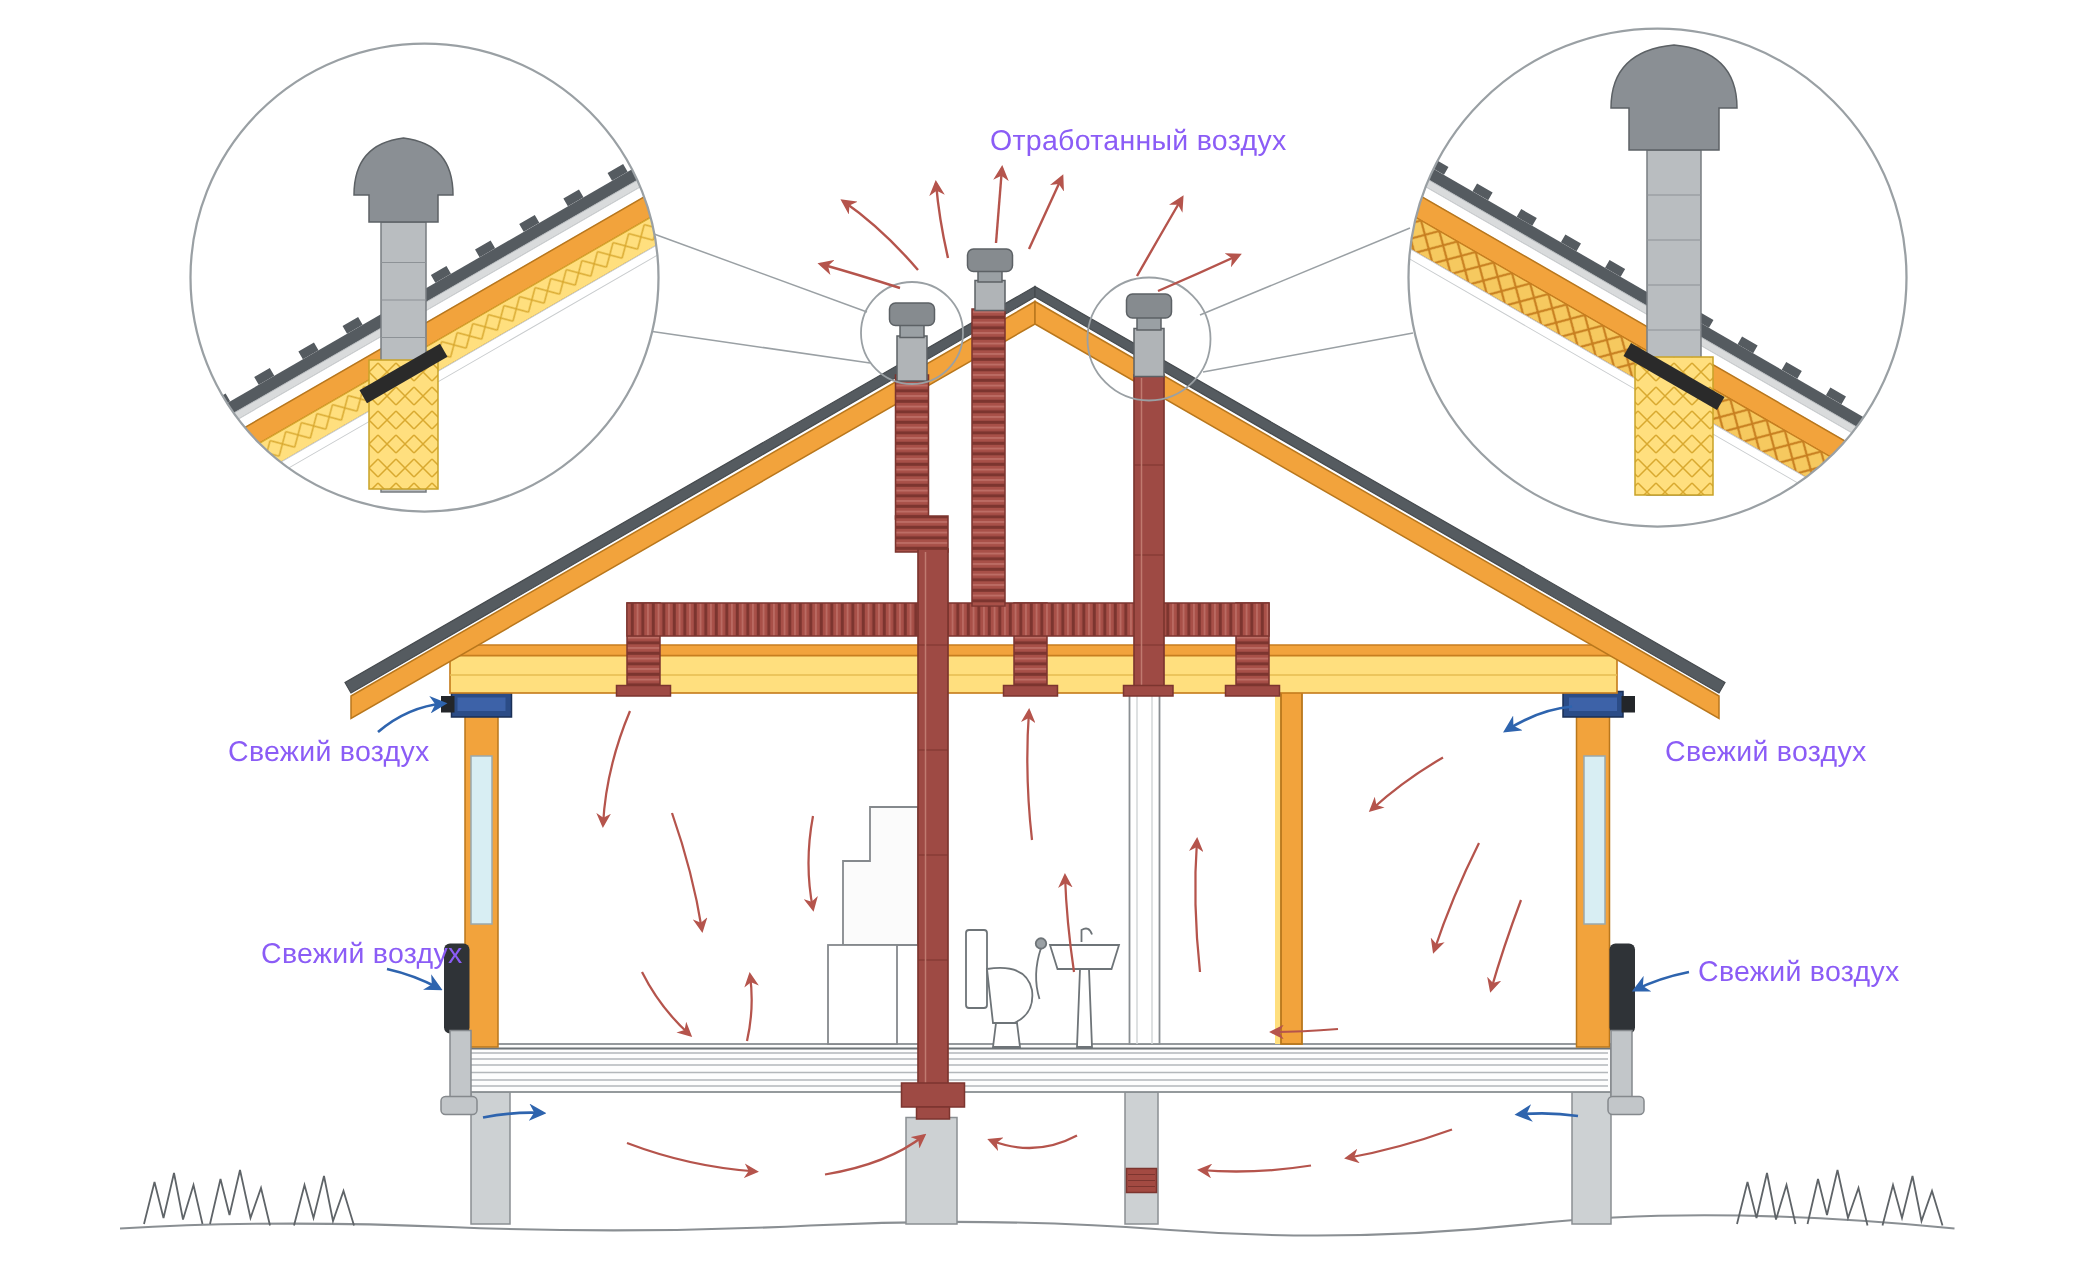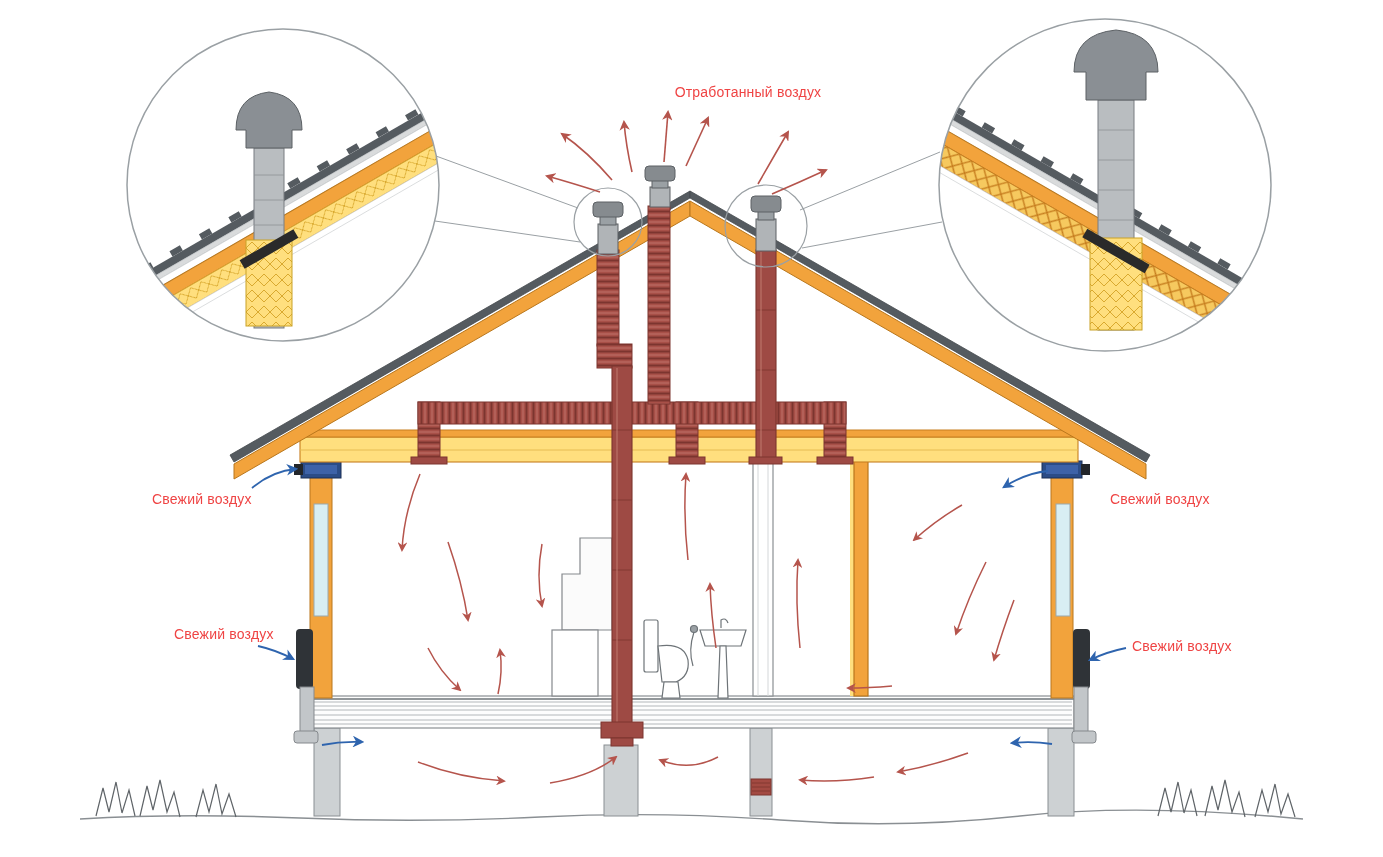--- a/index.html
+++ b/index.html
@@ -1,19 +1,19 @@
 <!DOCTYPE html>
 <html><head>
 <meta charset="utf-8">
 <style>
   html,body{margin:0;padding:0;background:#ffffff;}
   body{font-family:"Liberation Sans", sans-serif;}
   .canvas{position:relative;width:1383px;height:857px;background:#ffffff;overflow:hidden;}
   .canvas svg{position:absolute;left:0;top:0;}
-  .lbl{position:absolute;font-size:14px;color:#ef4444;white-space:nowrap;letter-spacing:0.2px;}
+  .lbl{position:absolute;font-size:19px;color:#8b5cf6;white-space:nowrap;letter-spacing:0.2px;}
   #lbl-exhaust{left:660px;top:84px;width:176px;text-align:center;}
   #lbl-fresh-tl{left:152px;top:491px;}
   #lbl-fresh-bl{left:174px;top:626px;}
   #lbl-fresh-tr{left:1110px;top:491px;}
   #lbl-fresh-br{left:1132px;top:638px;}
 </style>
 </head>
 <body>
 
 <div class="canvas">

